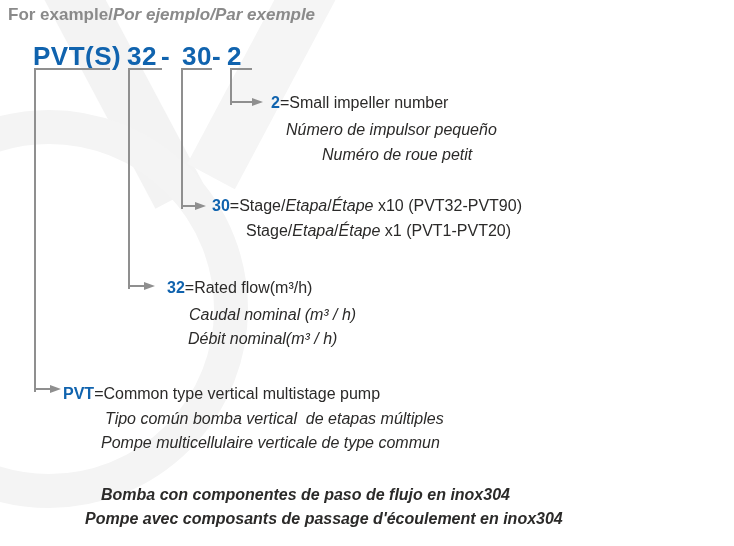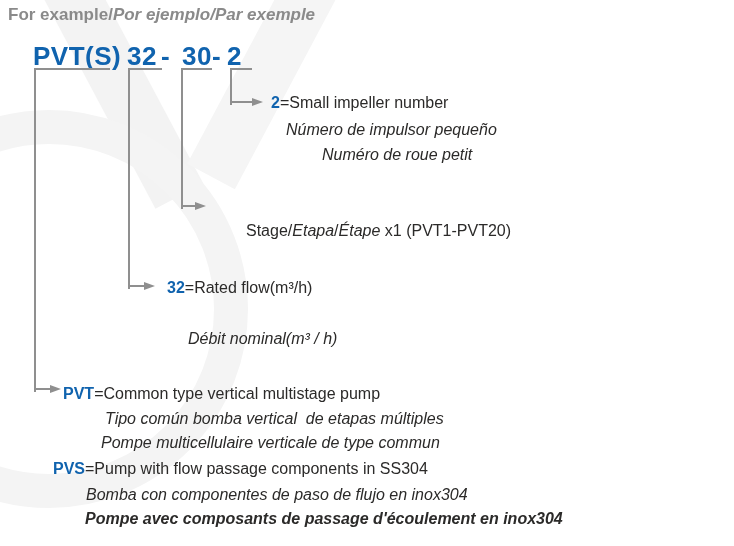--- a/index.html
+++ b/index.html
@@ -67,21 +67,21 @@
 
   .ln-flw-1{left:167px;top:277px;}
   .ln-flw-2{left:189px;top:304px;}
   .ln-flw-3{left:188px;top:328px;}
 
   .ln-pvt-1{left:63px;top:383px;}
   .ln-pvt-2{left:105px;top:408px;}
   .ln-pvt-3{left:101px;top:432px;}
 
   .ln-pvs-1{left:53px;top:458px;}
-  .ln-pvs-2{left:86px;top:484px;}
+  .ln-pvs-2{left:101px;top:484px;font-weight:bold;}
   .ln-pvs-3{left:85px;top:508px;font-weight:bold;}
 </style>
 </head>
 <body>
 
 <div class="stage">
 
   <div class="wm wm-band-a"></div>
   <div class="wm wm-band-b"></div>
   <div class="wm wm-ring"></div>
@@ -104,27 +104,28 @@
 
     <div class="arm arm-pvt"></div>
     <div class="arm arm-32"></div>
     <div class="arm arm-30"></div>
     <div class="arm arm-2"></div>
 
     <div class="line ln-imp-1"><span class="seg-code">2</span><span>=Small impeller number</span></div>
     <div class="line it ln-imp-2">Número de impulsor pequeño</div>
     <div class="line it ln-imp-3">Numéro de roue petit</div>
 
+    <div class="line ln-stg-1"><span class="seg-code">30</span><span>=Stage/</span><span class="seg-it">Etapa</span><span>/</span><span class="seg-it">Étape</span><span> x10 (PVT32-PVT90)</span></div>
     <div class="line ln-stg-2"><span>Stage/</span><span class="seg-it">Etapa</span><span>/</span><span class="seg-it">Étape</span><span> x1 (PVT1-PVT20)</span></div>
 
     <div class="line ln-flw-1"><span class="seg-code">32</span><span>=Rated flow(m³/h)</span></div>
+    <div class="line it ln-flw-2">Caudal nominal (m³ / h)</div>
     <div class="line it ln-flw-3">Débit nominal(m³ / h)</div>
 
     <div class="line ln-pvt-1"><span class="seg-code">PVT</span><span>=Common type vertical multistage pump</span></div>
     <div class="line it ln-pvt-2">Tipo común bomba vertical  de etapas múltiples</div>
     <div class="line it ln-pvt-3">Pompe multicellulaire verticale de type commun</div>
 
-    <div class="line ln-pvs-1"><span class="seg-code">PVS</span><span>=Pump with flow passage components in SS304</span></div>
     <div class="line it ln-pvs-2">Bomba con componentes de paso de flujo en inox304</div>
     <div class="line it ln-pvs-3">Pompe avec composants de passage d'écoulement en inox304</div>
 
   </div>
 </div>
 
 </body></html>

